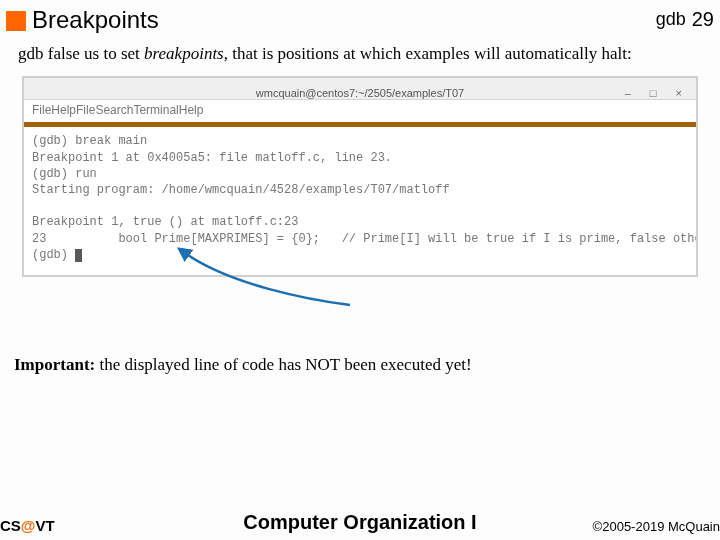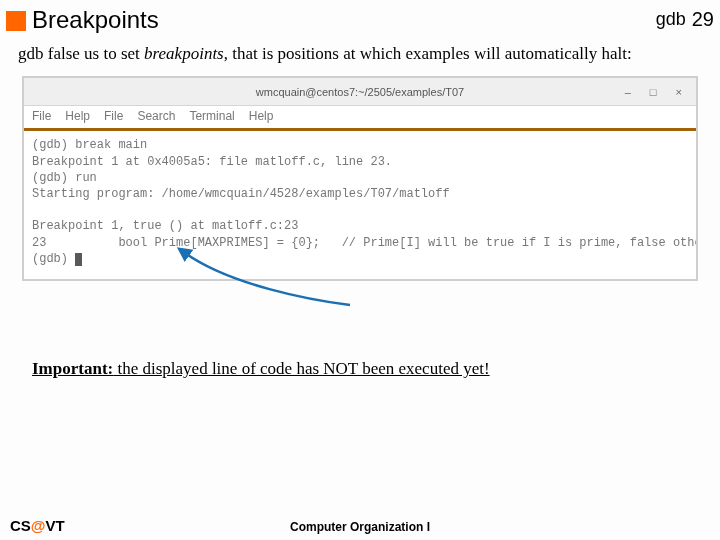--- a/index.html
+++ b/index.html
@@ -48,49 +48,48 @@
     line-height: 1.2;
   }
   .intro-italic { font-style: italic; }
   .terminal-wrap {
     margin: 12px 22px 0 22px;
     border: 2px solid #cfcfcf;
     background: #fff;
   }
   .term-titlebar {
     display: flex;
-    align-items: center;
+    align-items: flex-end;
     background: #efefef;
     border-bottom: 1px solid #d5d5d5;
-    height: 28px;
+    height: 22px;
     padding: 0 6px;
     font-family: Arial, sans-serif;
     font-size: 11px;
     color: #555;
     position: relative;
   }
   .term-title-center {
     position: absolute;
     left: 50%;
     transform: translateX(-50%);
   }
   .term-title-ctrls {
     margin-left: auto;
     letter-spacing: 8px;
     color: #666;
     font-size: 11px;
   }
   .term-menubar {
     display: flex;
-    gap: 14px;
     padding: 3px 8px 5px 8px;
     font-family: Arial, sans-serif;
     font-size: 12px;
     color: #777;
-    border-bottom: 3px solid #a16207;
+    border-bottom: 5px solid #a16207;
   }
   .term-body {
     font-family: "Courier New", monospace;
     font-size: 12px;
     color: #777;
     padding: 6px 8px 12px 8px;
     line-height: 1.35;
     white-space: pre;
     overflow: hidden;
   }
@@ -102,43 +101,42 @@
     vertical-align: text-bottom;
   }
   .arrow-svg {
     position: absolute;
     left: 170px;
     top: 245px;
     pointer-events: none;
   }
   .important-line {
     font-size: 17px;
-    padding: 0 32px;
+    padding: 0 14px;
     margin-top: 78px;
-    text-decoration: underline;
   }
   .important-label { font-weight: bold; }
   .footer {
     position: absolute;
     bottom: 6px;
     left: 0;
     width: 100%;
     display: flex;
     justify-content: space-between;
     align-items: flex-end;
-    padding: 0 10px;
+    padding: 0 0;
     font-family: Arial, sans-serif;
   }
   .footer-left { font-size: 15px; font-weight: bold; }
   .footer-left .at { color: #ff6600; }
   .footer-center {
     position: absolute;
     left: 50%;
     transform: translateX(-50%);
-    font-size: 12px;
+    font-size: 20px;
     font-weight: bold;
   }
   .footer-right { font-size: 13px; }
 </style>
 </head>
 <body>
 
 <div class="header">
   <div class="header-left">
     <div class="orange-box"></div>
@@ -188,13 +186,14 @@
 
 <div class="important-line">
   <span class="important-label">Important:</span><span>  the displayed line of code has NOT been executed yet!</span>
 </div>
 
 <div class="footer">
   <div class="footer-left">
     <span>CS</span><span class="at">@</span><span>VT</span>
   </div>
   <div class="footer-center">Computer Organization I</div>
+  <div class="footer-right">©2005-2019 McQuain</div>
 </div>
 
 </body></html>

